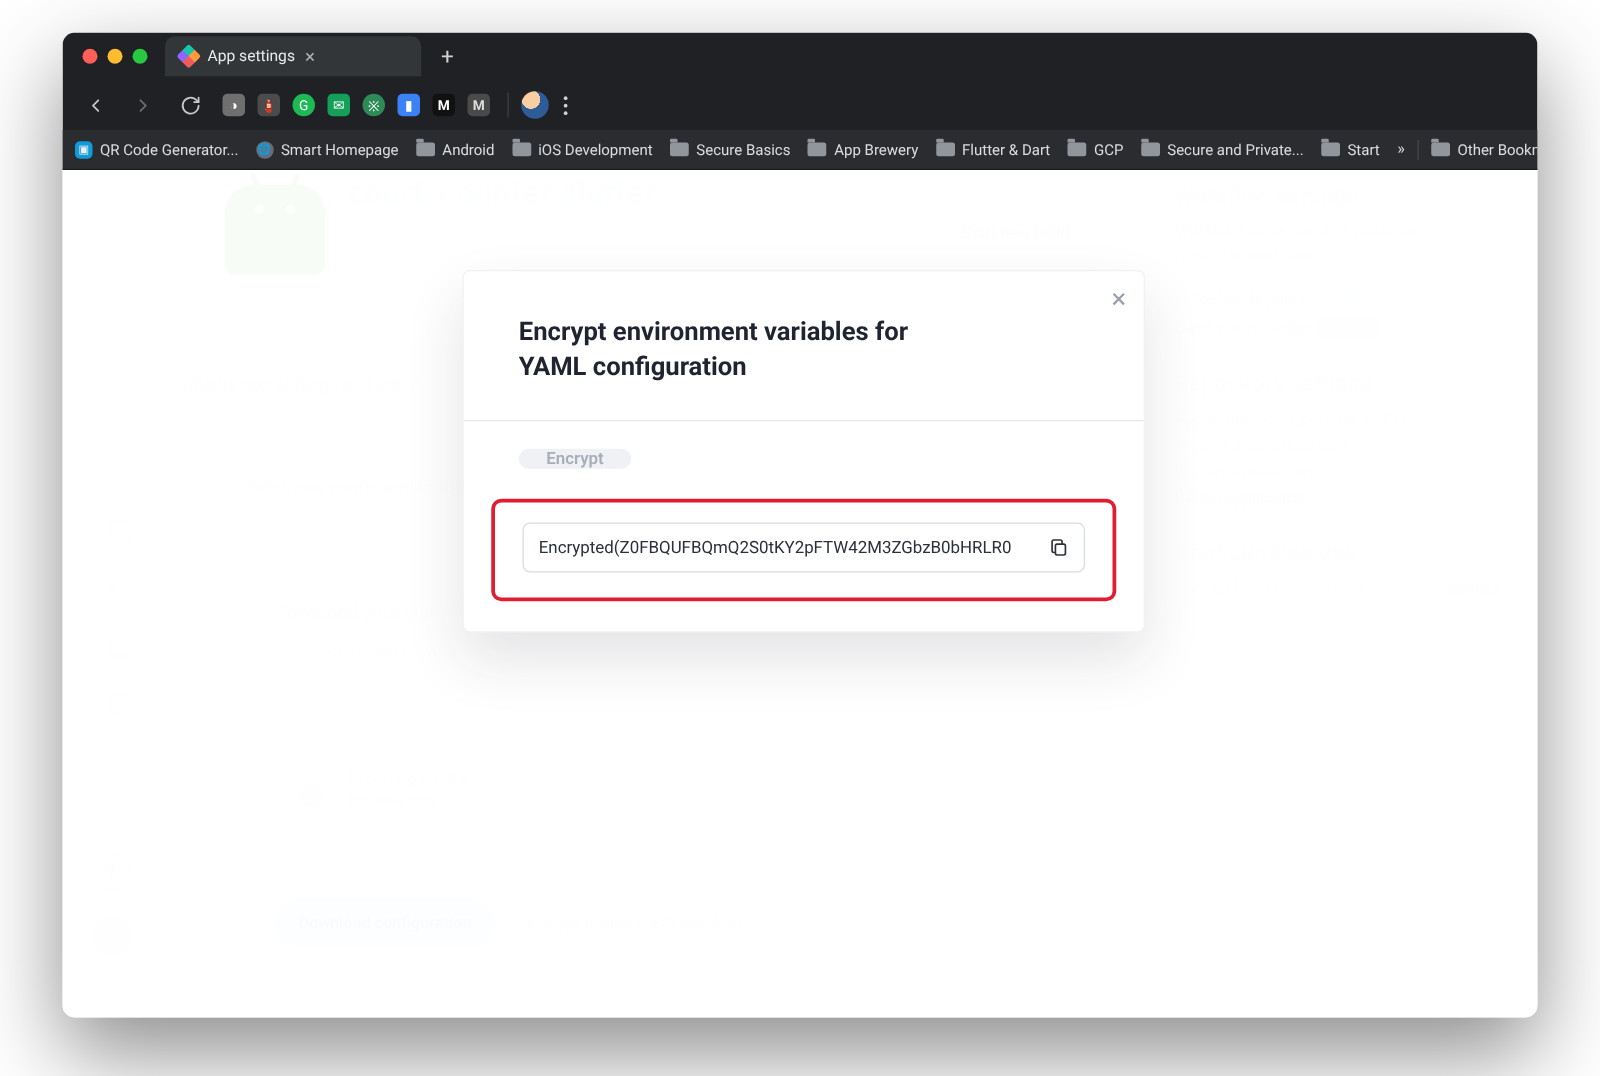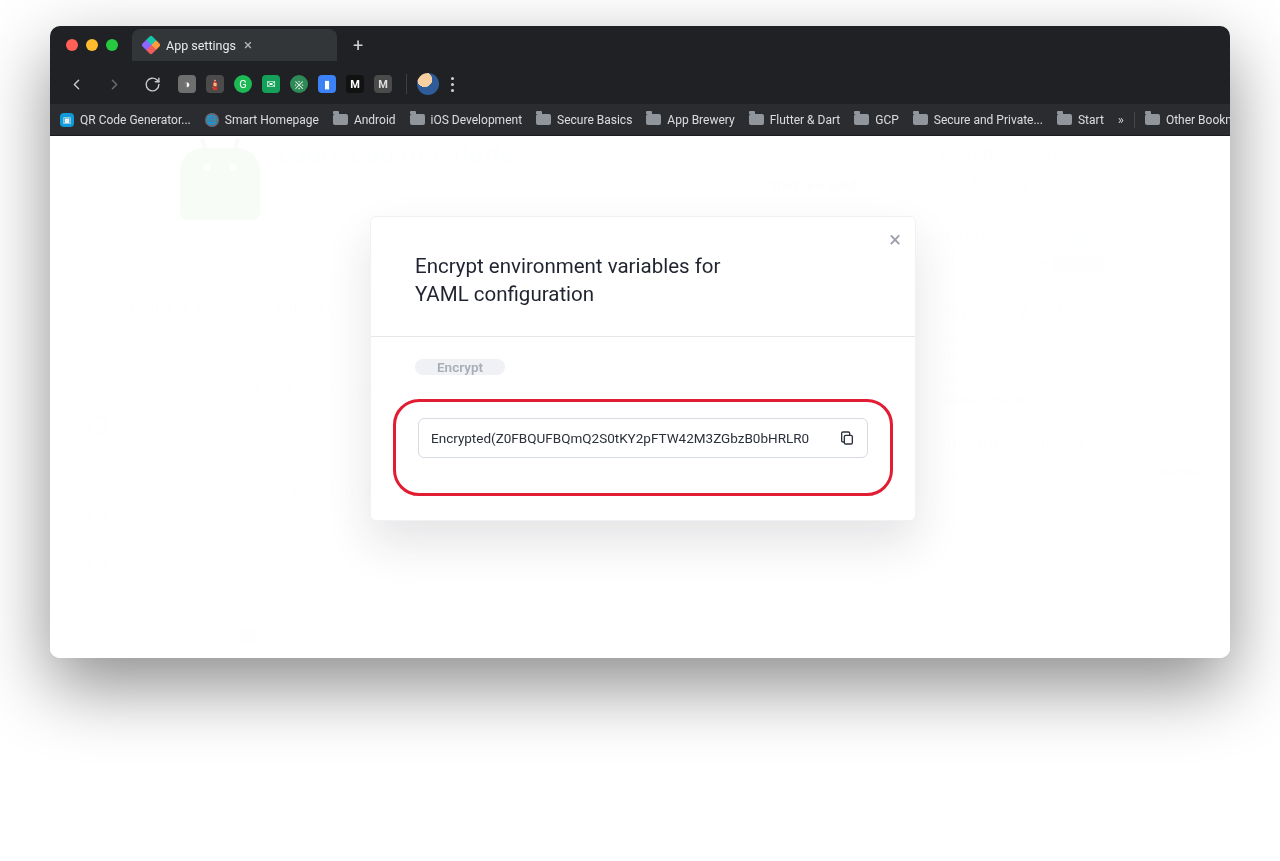--- a/index.html
+++ b/index.html
@@ -13,21 +13,21 @@
     --divider:#e5e7eb;
     --muted:#a0a4ad;
     --heading:#1f2430;
     --accent:#0f66ff;
     --red-ring:#e11d33;
   }
   *{box-sizing:border-box;font-family:-apple-system,BlinkMacSystemFont,"Segoe UI",Roboto,Arial,sans-serif;}
   html,body{margin:0;height:100%;background:#fff;}
   .stage{padding:26px 30px 40px;}
   .window{
-    width:1180px;height:632px;margin:0 auto;
+    width:1180px;height:788px;margin:0 auto;
     border-radius:10px;overflow:hidden;position:relative;
     background:var(--page-bg);
     box-shadow:0 28px 70px rgba(0,0,0,.45);
   }
 
   
   .chrome-top{background:var(--chrome-bg);color:var(--text-light);}
   .tabstrip{display:flex;align-items:center;height:38px;padding:0 10px;gap:8px;}
   .traffic{display:flex;gap:8px;align-items:center;padding:0 6px;}
   .dot{width:12px;height:12px;border-radius:50%;}
@@ -112,37 +112,37 @@
   .right-col .badge-pill{display:inline-block;width:110px;height:16px;border-radius:3px;background:linear-gradient(90deg,#e9edf2 0 45%,#dff3e6 45% 100%);vertical-align:middle;margin-left:6px;}
   .right-col .red{color:#f3c0c6;}
   .right-col .dismiss{float:right;color:#e9c0c5;}
 
   
   .modal{position:absolute;z-index:5;left:320px;top:80px;width:546px;
          background:#fff;border-radius:6px;border:1px solid #f0f1f4;
          box-shadow:0 22px 46px rgba(30,34,46,.12);}
   .modal .close{position:absolute;right:14px;top:12px;color:#9aa0aa;font-size:22px;line-height:1;cursor:pointer;}
   .modal .inner{padding:36px 44px 40px;}
-  .modal h2{margin:0 0 28px;font-size:20.5px;line-height:1.35;color:var(--heading);font-weight:400;max-width:360px;}
+  .modal h2{margin:0 0 28px;font-size:20.5px;line-height:1.35;color:var(--heading);font-weight:700;max-width:360px;}
   .modal hr{border:none;border-top:1px solid var(--divider);margin:0 -44px 22px;}
   .modal p.desc{margin:0 0 22px;font-size:13px;line-height:1.6;color:#6b7280;}
   .enc-row{display:flex;gap:14px;align-items:stretch;}
   .enc-row textarea{flex:1;border:1px solid #d7dbe2;border-radius:6px;resize:vertical;
     padding:10px 12px;height:42px;font-size:13.5px;color:#6b7280;font-family:inherit;}
   .enc-row textarea::placeholder{color:#b3b8c2;}
   .enc-btn{border:none;background:#eff1f4;color:#a8aeb8;border-radius:22px;
            padding:0 22px;font-size:13.5px;font-weight:600;}
   .dropzone{margin-top:24px;border:1.5px dashed #cfd3da;border-radius:6px;
             display:flex;align-items:center;gap:14px;padding:18px 20px;font-size:14px;color:#3b4250;}
   .file-ic{width:22px;height:26px;position:relative;}
   .file-ic svg{width:22px;height:26px;}
   .dz-bold{font-weight:700;color:#1f2430;}
   .dz-rest{color:#5a616e;font-weight:400;}
 
-  .result-wrap{margin:24px -22px -16px;padding:16px 22px 35px;border:3px solid var(--red-ring);border-radius:26px;}
+  .result-wrap{margin:24px -22px -16px;padding:16px 22px 20px;border:3px solid var(--red-ring);border-radius:8px;}
   .result-box{display:flex;align-items:center;gap:10px;border:1px solid #d7dbe2;border-radius:6px;
               padding:10px 12px;font-size:13.5px;color:#2b303a;overflow:hidden;white-space:nowrap;}
   .result-box .val{flex:1;overflow:hidden;text-overflow:ellipsis;}
   .copy-ic{width:16px;height:18px;flex:0 0 auto;}
   .copy-ic svg{width:16px;height:18px;}
 </style>
 </head>
 <body>
 
 <div class="stage">

